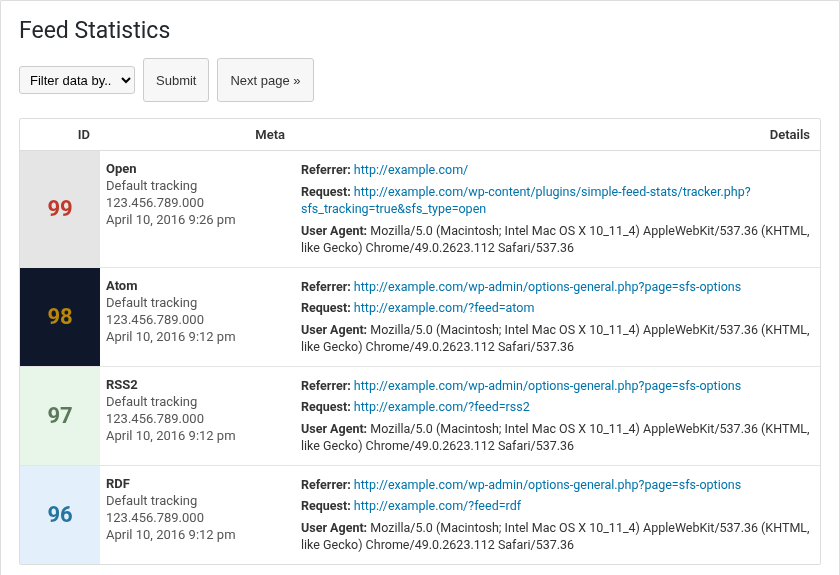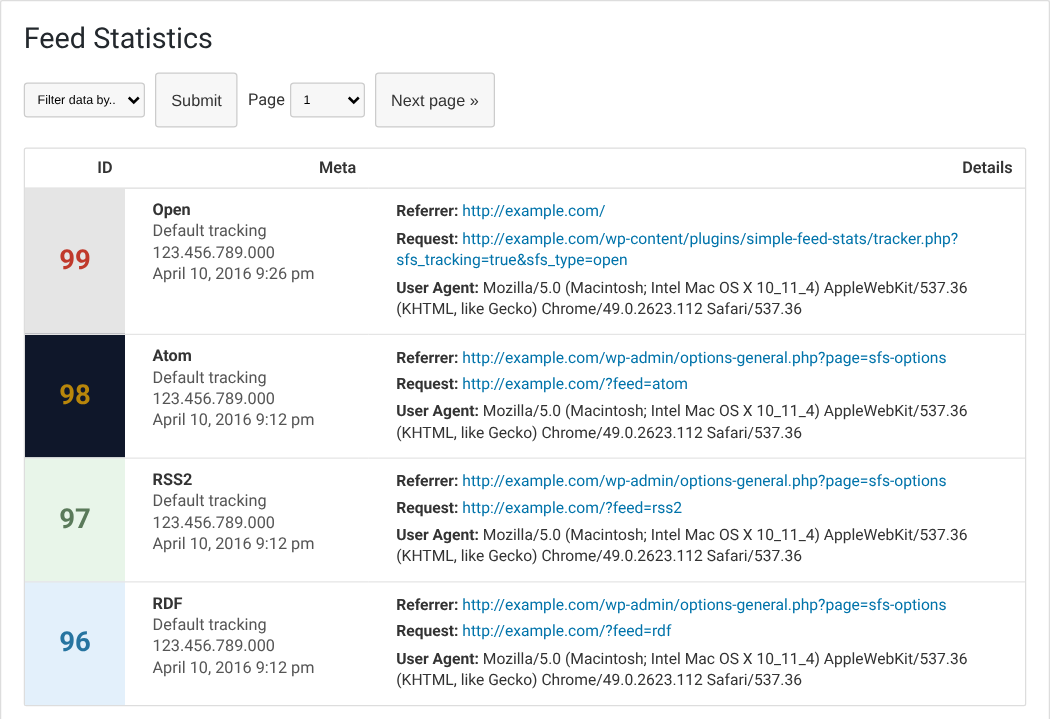--- a/index.html
+++ b/index.html
@@ -24,21 +24,21 @@
       margin-bottom: 14px;
     }
     .toolbar {
       display: flex;
       align-items: center;
       gap: 8px;
       margin-bottom: 16px;
     }
     .toolbar select {
       height: 28px;
-      font-size: 10px;
+      font-size: 13px;
       border: 1px solid #ccc;
       border-radius: 3px;
       padding: 0 6px;
       background: #f7f7f7;
       cursor: pointer;
     }
     .toolbar button {
       height: 44px;
       padding: 0 12px;
       font-size: 13px;
@@ -75,21 +75,21 @@
       color: #333;
     }
     thead th.col-id { width: 80px; }
     thead th.col-meta { width: 195px; }
     thead th.col-details { }
     tbody tr {
       border-bottom: 1px solid #e5e5e5;
     }
     tbody tr:last-child { border-bottom: none; }
     td {
-      padding: 10px 22px;
+      padding: 10px 6px;
       vertical-align: top;
       margin-left: 22px;
     }
     td.id-cell {
       text-align: center;
       font-size: 22px;
       font-weight: 700;
       vertical-align: middle;
     }
     .row-open .id-cell { background: #e5e5e5; color: #c0392b; }
@@ -127,28 +127,20 @@
 <body>
 
 <div class="page-wrapper">
   <h1 class="page-title">Feed Statistics</h1>
 
   <div class="toolbar">
     <select>
       <option>Filter data by..</option>
     </select>
     <button>Submit</button>
-    <div class="page-select">
-      <span>Page</span>
-      <select>
-        <option>1</option>
-        <option>2</option>
-        <option>3</option>
-      </select>
-    </div>
     <button>Next page »</button>
   </div>
 
   <div class="table-wrapper">
     <table>
       <thead>
         <tr>
           <th class="col-id">ID</th>
           <th class="col-meta">Meta</th>
           <th class="col-details">Details</th>

